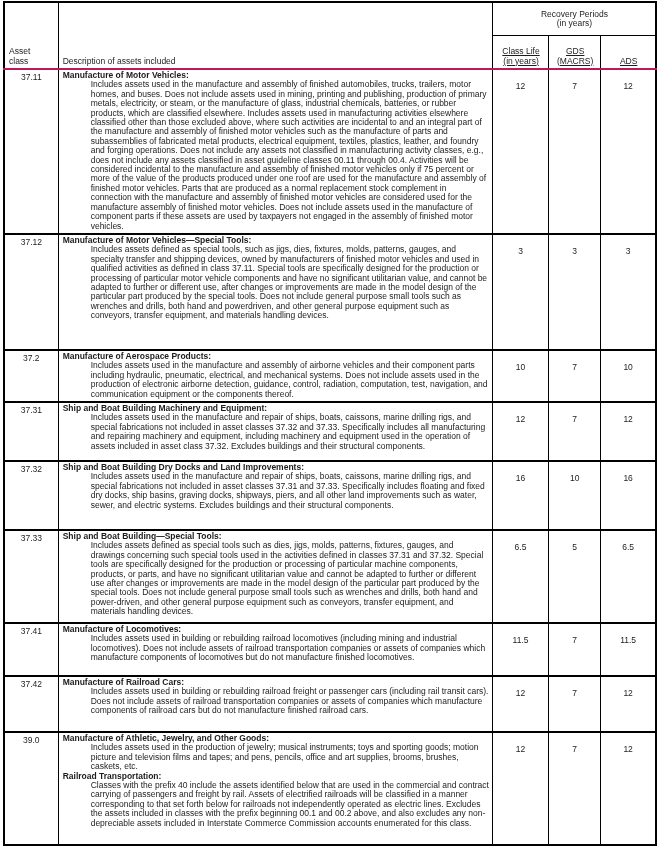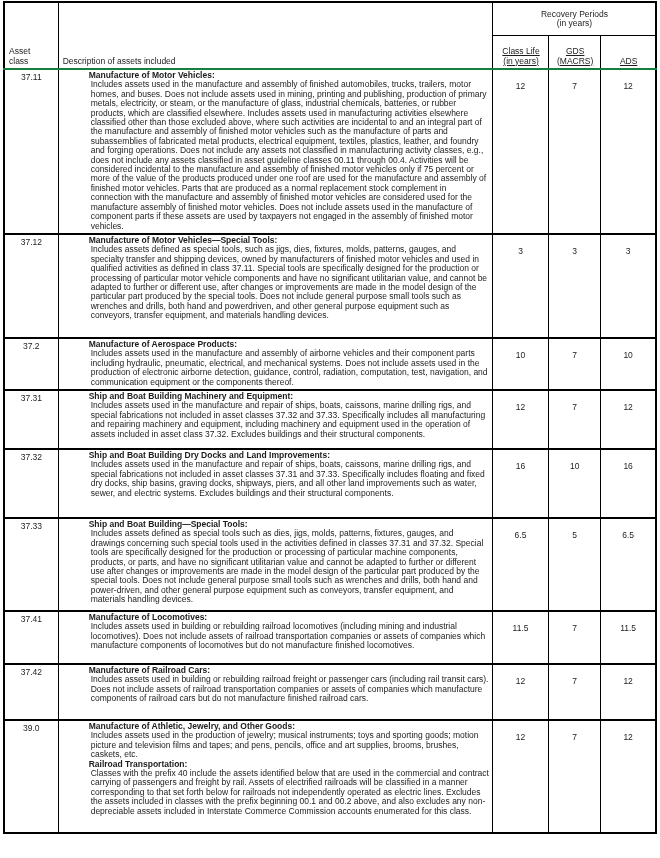--- a/index.html
+++ b/index.html
@@ -35,21 +35,21 @@
   th, td { border: 1px solid #000; padding: 0; }
 
   thead th {
     font-weight: normal;
     font-size: 8.5px;
     line-height: 9.5px;
     white-space: pre-line;
     vertical-align: bottom;
     text-align: left;
     padding: 2px 3px 2px 4px;
-    border-bottom: 2px solid #15803d;
+    border-bottom: 2px solid #be185d;
   }
   thead th.rp-span {
     text-align: center;
     vertical-align: middle;
     border-bottom: 1px solid #000;
     height: 28px;
   }
   thead th.sub { text-align: center; height: 28px; text-decoration: underline; }
   thead th.sub-ads { text-align: center; vertical-align: bottom; }
   thead th.h-asset, thead th.h-desc { vertical-align: bottom; }
@@ -59,35 +59,34 @@
     text-align: center;
     font-size: 8.5px;
     line-height: 10px;
     padding-top: 2px;
   }
   tbody td.desc { padding: 1px 3px 2px 4px; }
   .seg-heading {
     font-weight: bold;
     font-size: 8.5px;
     line-height: 9.4px;
-    margin-left: 26px;
   }
   .seg-body {
     font-size: 8.5px;
     line-height: 9.4px;
     margin-left: 28px;
   }
   tbody td.num {
     text-align: center;
     font-size: 8.5px;
     padding-top: 11px;
   }
   
   tbody tr:nth-child(1) { height: 141px; }
-  tbody tr:nth-child(2) { height: 104px; }
+  tbody tr:nth-child(2) { height: 116px; }
   tbody tr:nth-child(3) { height: 42px; }
   tbody tr:nth-child(4) { height: 59px; }
   tbody tr:nth-child(5) { height: 69px; }
   tbody tr:nth-child(6) { height: 93px; }
   tbody tr:nth-child(7) { height: 53px; }
   tbody tr:nth-child(8) { height: 56px; }
   tbody tr:nth-child(9) { height: 113px; }
 </style>
 </head>
 <body>

